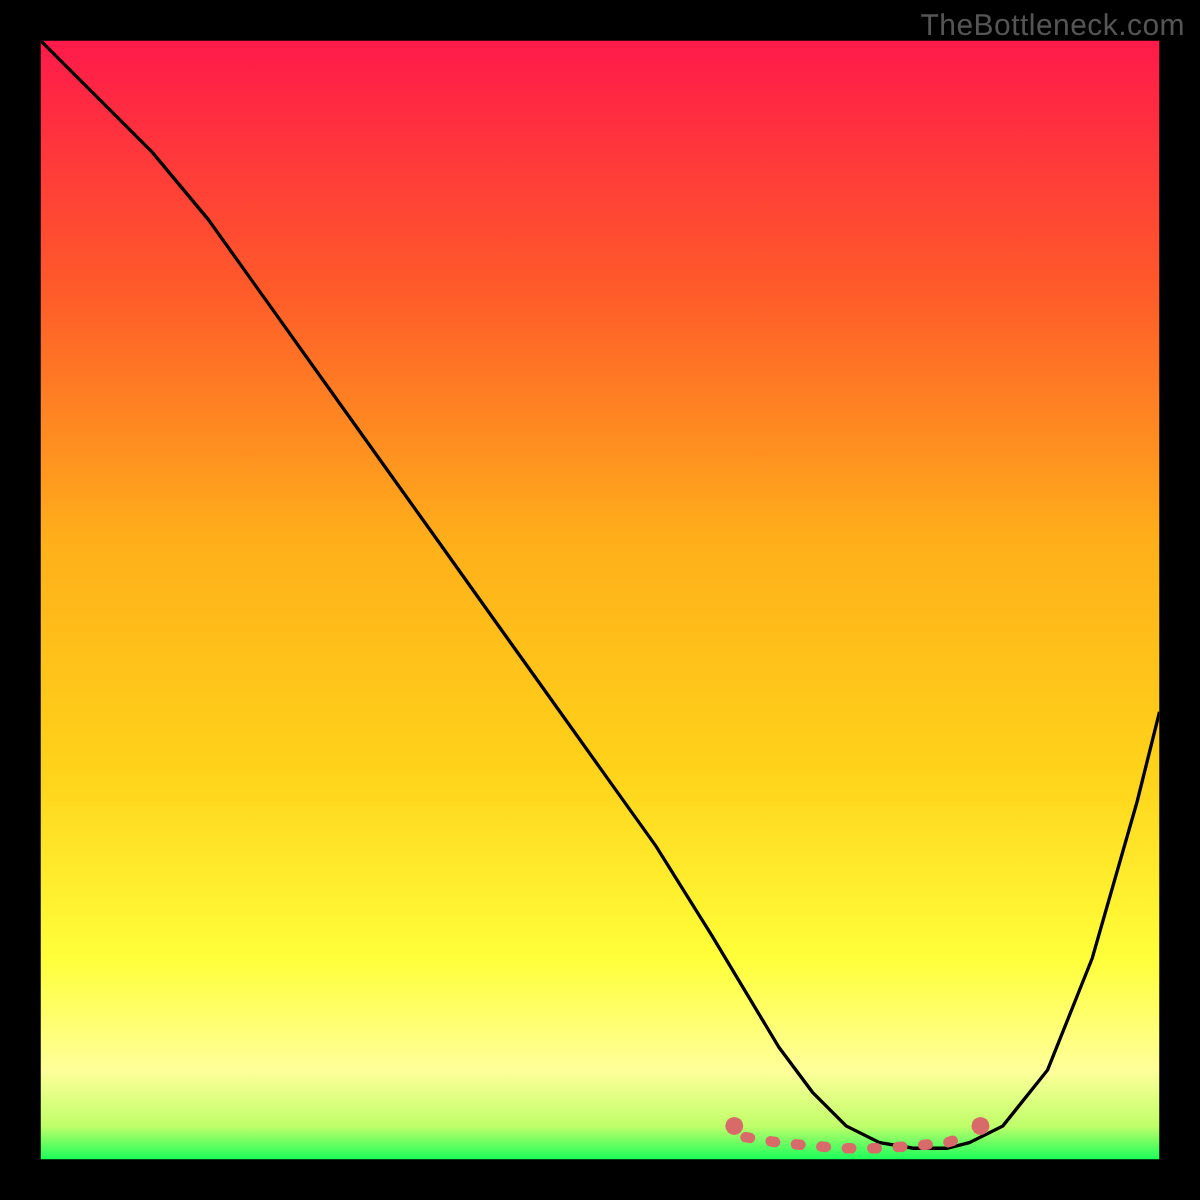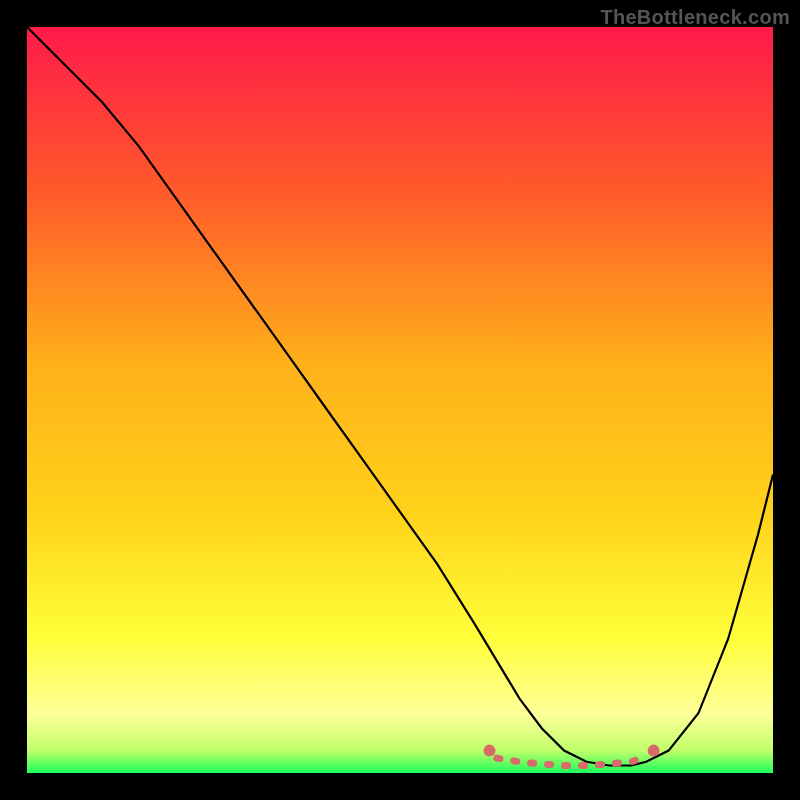--- a/index.html
+++ b/index.html
@@ -9,21 +9,21 @@
     background: #000;
     position: relative;
     font-family: Arial, sans-serif;
   }
   .watermark {
     position: absolute;
     top: 6px;
     right: 10px;
     color: #555;
     font-size: 20px;
-    font-weight: 700;
+    font-weight: 400;
     z-index: 10;
     letter-spacing: 0.3px;
   }
   .plot {
     position: absolute;
     left: 27px;
     top: 27px;
     width: 746px;
     height: 746px;
   }

